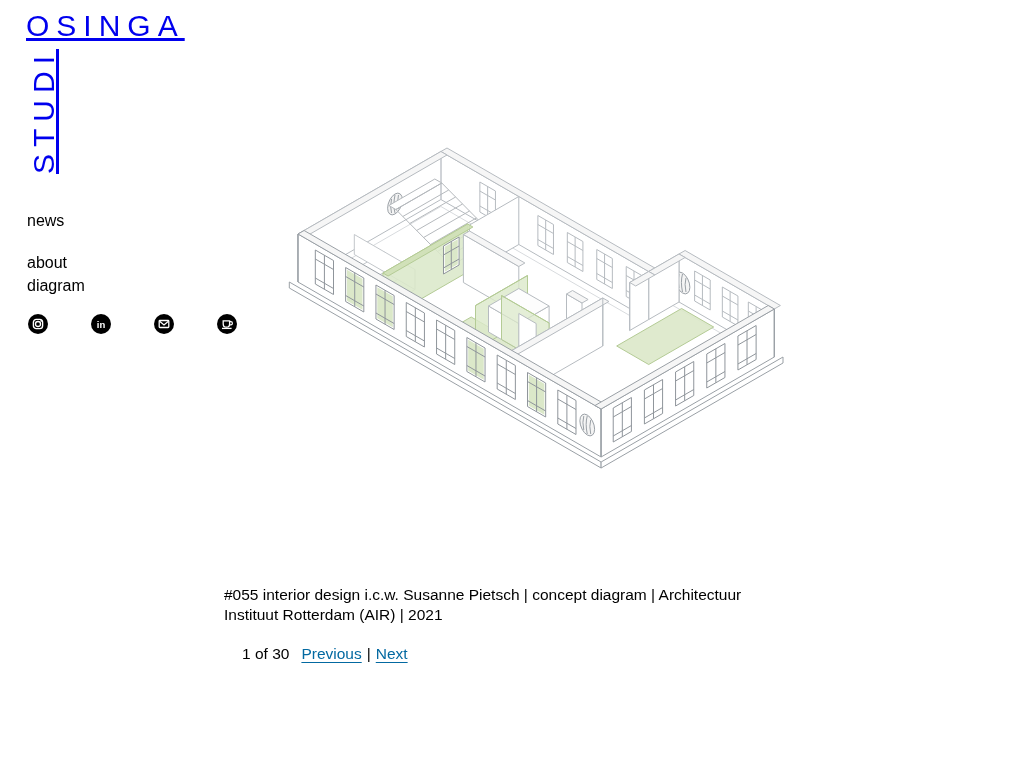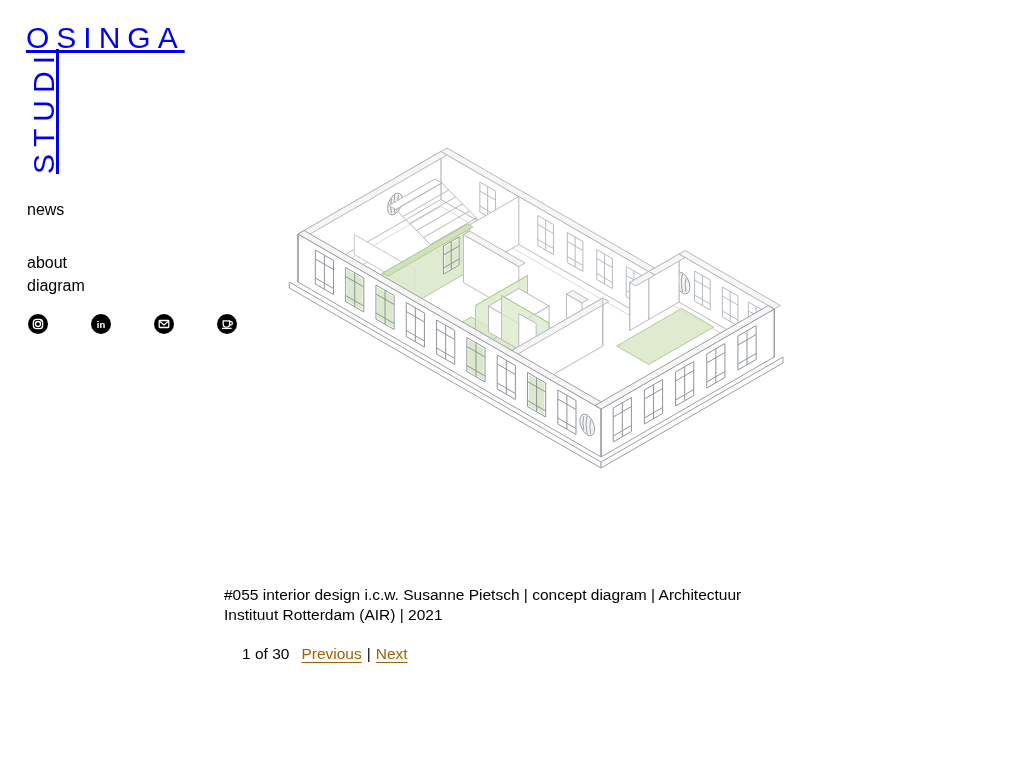--- a/index.html
+++ b/index.html
@@ -1,45 +1,45 @@
 <!DOCTYPE html>
 <html><head>
 <meta charset="utf-8">
 <style>
   html,body{margin:0;padding:0;background:#fff;}
   body{width:1024px;height:768px;font-family:"Liberation Sans",sans-serif;color:#000;}
   .page{position:relative;width:1024px;height:768px;overflow:hidden;background:#fff;}
 
   
-  .logo-h{position:absolute;left:26px;top:21px;font-size:30px;letter-spacing:7px;font-weight:400;white-space:nowrap;}
+  .logo-h{position:absolute;left:26px;top:9px;font-size:30px;letter-spacing:7px;font-weight:400;white-space:nowrap;}
   .logo-v{position:absolute;left:27px;top:174px;font-size:30px;letter-spacing:7px;font-weight:400;white-space:nowrap;
           transform:rotate(-90deg);transform-origin:0 0;}
 
   
   .tagline{position:absolute;left:241px;top:30px;font-size:15.5px;letter-spacing:0.2px;}
 
   
   .nav a{position:absolute;left:27px;font-size:16px;color:#000;text-decoration:none;display:block;}
-  .nav a:nth-of-type(1){top:201px;}
+  .nav a:nth-of-type(1){top:212px;}
   .nav a:nth-of-type(2){top:254px;}
   .nav a:nth-of-type(3){top:277px;}
 
   
   .social{position:absolute;left:28px;top:314px;display:flex;gap:19px;}
   .social a{display:block;width:44px;height:20px;}
   .social svg{display:block;}
 
   
   .fig{position:absolute;left:0;top:0;width:1024px;height:768px;pointer-events:none;}
 
   
   .caption{position:absolute;left:224px;top:569px;width:556px;font-size:15.5px;line-height:20px;}
   .pagination{position:absolute;left:242px;top:645px;font-size:15.5px;}
   .pagination .pos{margin-right:12px;}
-  .pagination a{color:#a16207;text-decoration:underline;text-underline-offset:3px;}
+  .pagination a{color:#0369a1;text-decoration:underline;text-underline-offset:3px;}
   .pagination .sep{margin:0 5px;}
 </style>
 </head>
 <body>
 
 <div class="page">
 
   <a class="logo-h" href="#">OSINGA</a>
   <a class="logo-v" href="#">STUDI</a>
 

